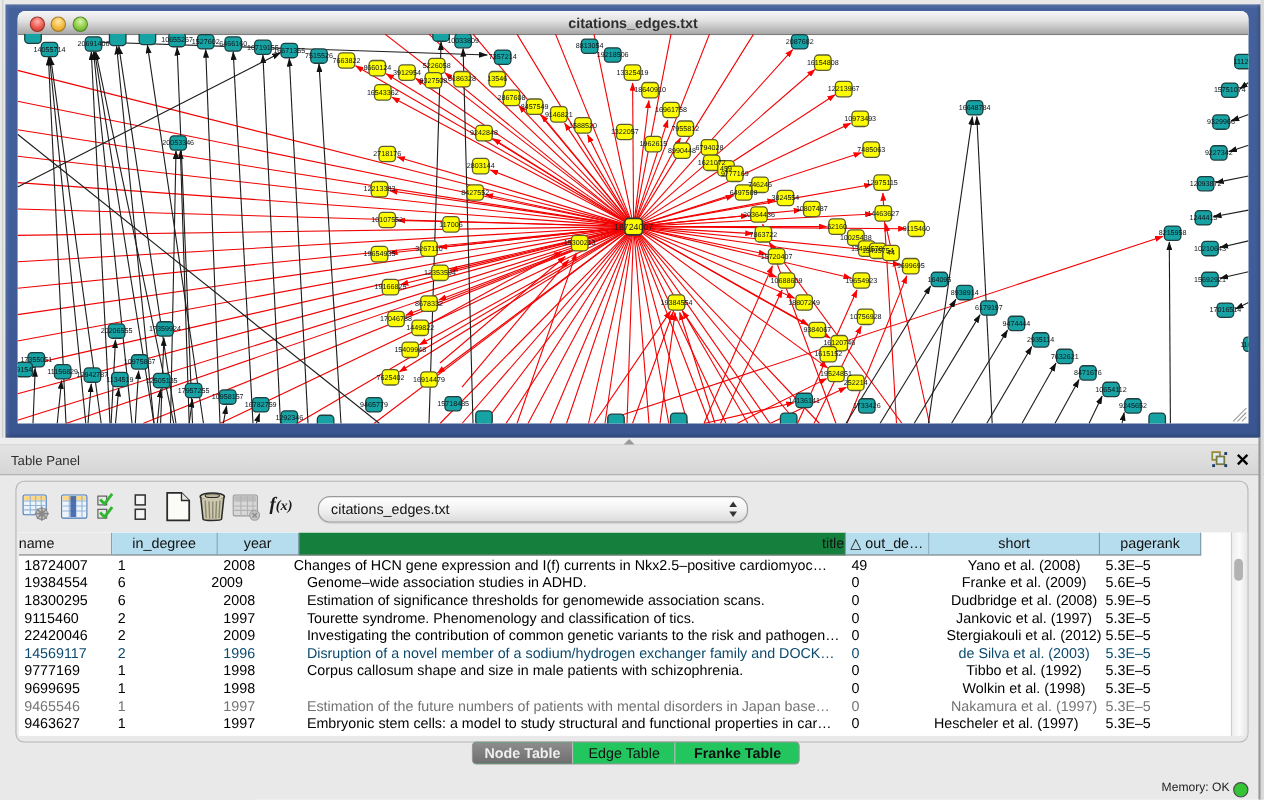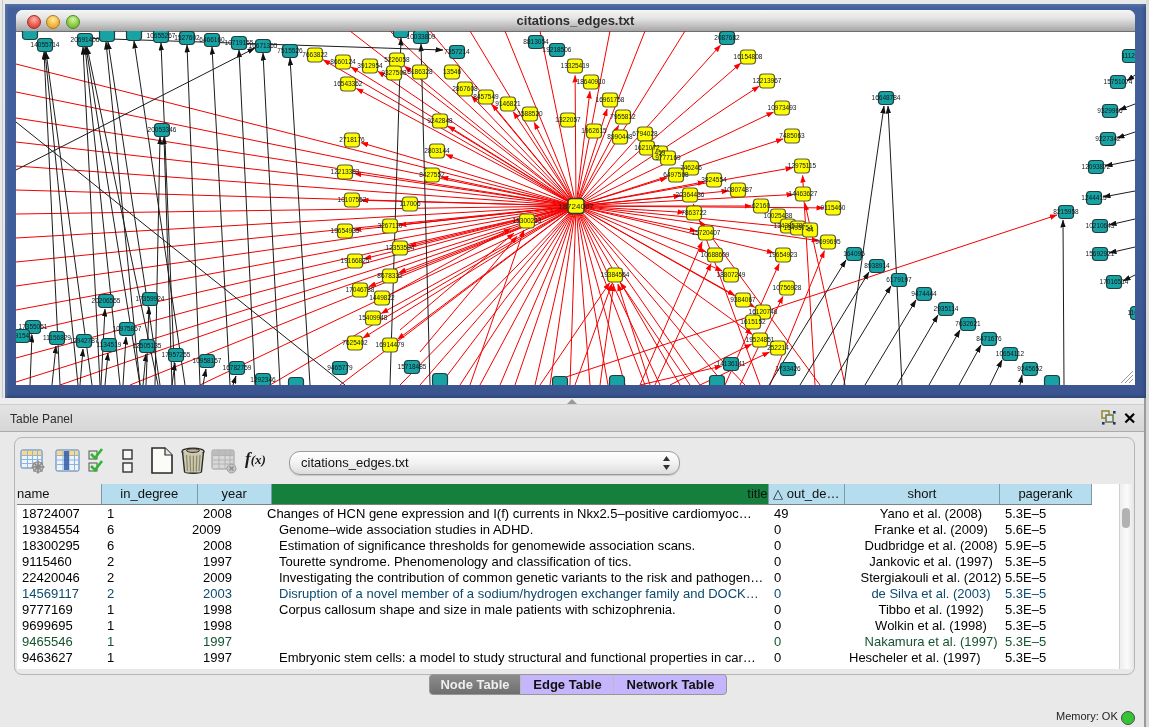--- a/index.html
+++ b/index.html
@@ -605,21 +605,21 @@
       <span style="position:absolute;left:90px">2</span>
       <span style="position:absolute;left:186px">2009</span>
       <span style="position:absolute;left:262px">Investigating the contribution of common genetic variants to the risk and pathogen…</span>
       <span style="position:absolute;left:757px">0</span>
       <span style="position:absolute;left:832px;width:164px;text-align:center">Stergiakouli et al. (2012)</span>
       <span style="position:absolute;left:988px">5.5E–5</span>
     </div>
     <div style="position:absolute;left:0;top:102px;width:1102px;height:16px;font-size:13px;color:#0c4a6e;white-space:nowrap">
       <span style="position:absolute;left:5px">14569117</span>
       <span style="position:absolute;left:90px">2</span>
-      <span style="position:absolute;left:186px">2003</span>
+      <span style="position:absolute;left:186px">1996</span>
       <span style="position:absolute;left:262px">Disruption of a novel member of a sodium/hydrogen exchanger family and DOCK…</span>
       <span style="position:absolute;left:757px">0</span>
       <span style="position:absolute;left:832px;width:164px;text-align:center">de Silva et al. (2003)</span>
       <span style="position:absolute;left:988px">5.3E–5</span>
     </div>
     <div style="position:absolute;left:0;top:118px;width:1102px;height:16px;font-size:13px;color:#000;white-space:nowrap">
       <span style="position:absolute;left:5px">9777169</span>
       <span style="position:absolute;left:90px">1</span>
       <span style="position:absolute;left:186px">1998</span>
       <span style="position:absolute;left:262px">Corpus callosum shape and size in male patients with schizophrenia.</span>
@@ -628,40 +628,41 @@
       <span style="position:absolute;left:988px">5.3E–5</span>
     </div>
     <div style="position:absolute;left:0;top:134px;width:1102px;height:16px;font-size:13px;color:#000;white-space:nowrap">
       <span style="position:absolute;left:5px">9699695</span>
       <span style="position:absolute;left:90px">1</span>
       <span style="position:absolute;left:186px">1998</span>
       <span style="position:absolute;left:757px">0</span>
       <span style="position:absolute;left:832px;width:164px;text-align:center">Wolkin et al. (1998)</span>
       <span style="position:absolute;left:988px">5.3E–5</span>
     </div>
-    <div style="position:absolute;left:0;top:150px;width:902px;height:16px;font-size:13px;color:#14532d;white-space:nowrap">
+    <div style="position:absolute;left:0;top:150px;width:902px;height:16px;font-size:13px;color:#737373;white-space:nowrap">
       <span style="position:absolute;left:5px">9465546</span>
       <span style="position:absolute;left:90px">1</span>
       <span style="position:absolute;left:186px">1997</span>
+      <span style="position:absolute;left:262px">Estimation of the future numbers of patients with mental disorders in Japan base…</span>
       <span style="position:absolute;left:757px">0</span>
       <span style="position:absolute;left:832px;width:164px;text-align:center">Nakamura et al. (1997)</span>
       <span style="position:absolute;left:988px">5.3E–5</span>
     </div>
     <div style="position:absolute;left:0;top:166px;width:1102px;height:16px;font-size:13px;color:#000;white-space:nowrap">
       <span style="position:absolute;left:5px">9463627</span>
       <span style="position:absolute;left:90px">1</span>
       <span style="position:absolute;left:186px">1997</span>
       <span style="position:absolute;left:262px">Embryonic stem cells: a model to study structural and functional properties in car…</span>
       <span style="position:absolute;left:757px">0</span>
       <span style="position:absolute;left:832px;width:164px;">Hescheler et al. (1997)</span>
       <span style="position:absolute;left:988px">5.3E–5</span>
     </div>
   </div>
 <div style="position:absolute;left:1119px;top:484px;width:14px;height:185px;background:linear-gradient(90deg,#ededed,#fbfbfb 50%,#e6e6e6);border-left:1px solid #cfcfcf"></div>
 <div style="position:absolute;left:1122px;top:508px;width:8px;height:20px;border-radius:4px;background:#b2b2b2"></div>
-<div style="position:absolute;left:429px;top:674px;width:296px;height:19px;border:1px solid #979797;border-radius:4px;background:#c4b5fd;font-size:13px">
+<div style="position:absolute;left:429px;top:674px;width:296px;height:19px;border:1px solid #979797;border-radius:4px;background:#22c55e;font-size:13px">
 <div style="position:absolute;left:0;top:0;width:90px;height:19px;background:linear-gradient(180deg,#8d8d8d,#6f6f6f);border-radius:3px 0 0 3px;color:#efefef;font-weight:bold;text-align:center;line-height:19px">Node Table</div>
-<div style="position:absolute;left:90px;top:0;width:93px;height:19px;border-left:1px solid #bbb;color:#111;font-weight:bold;text-align:center;line-height:19px">Edge Table</div>
-<div style="position:absolute;left:183px;top:0;width:113px;height:19px;border-left:1px solid #bbb;color:#111;font-weight:bold;text-align:center;line-height:19px">Network Table</div>
+<div style="position:absolute;left:90px;top:0;width:93px;height:19px;border-left:1px solid #bbb;color:#111;font-weight:normal;text-align:center;line-height:19px">Edge Table</div>
+<div style="position:absolute;left:183px;top:0;width:113px;height:19px;border-left:1px solid #bbb;color:#111;font-weight:bold;text-align:center;line-height:19px">Franke Table</div>
 </div>
 <div style="position:absolute;left:1056px;top:710px;font-size:11px;color:#222">Memory: OK</div>
 <div style="position:absolute;left:1121px;top:711px;width:12px;height:12px;border-radius:50%;background:#35c435;border:1px solid #4a4a4a"></div>
 <div style="position:absolute;left:1144px;top:398px;width:3px;height:329px;background:#9a9a9a"></div>
 <div style="position:absolute;left:1146px;top:0;width:3px;height:727px;background:#d9d9d9"></div>
 </body></html>

